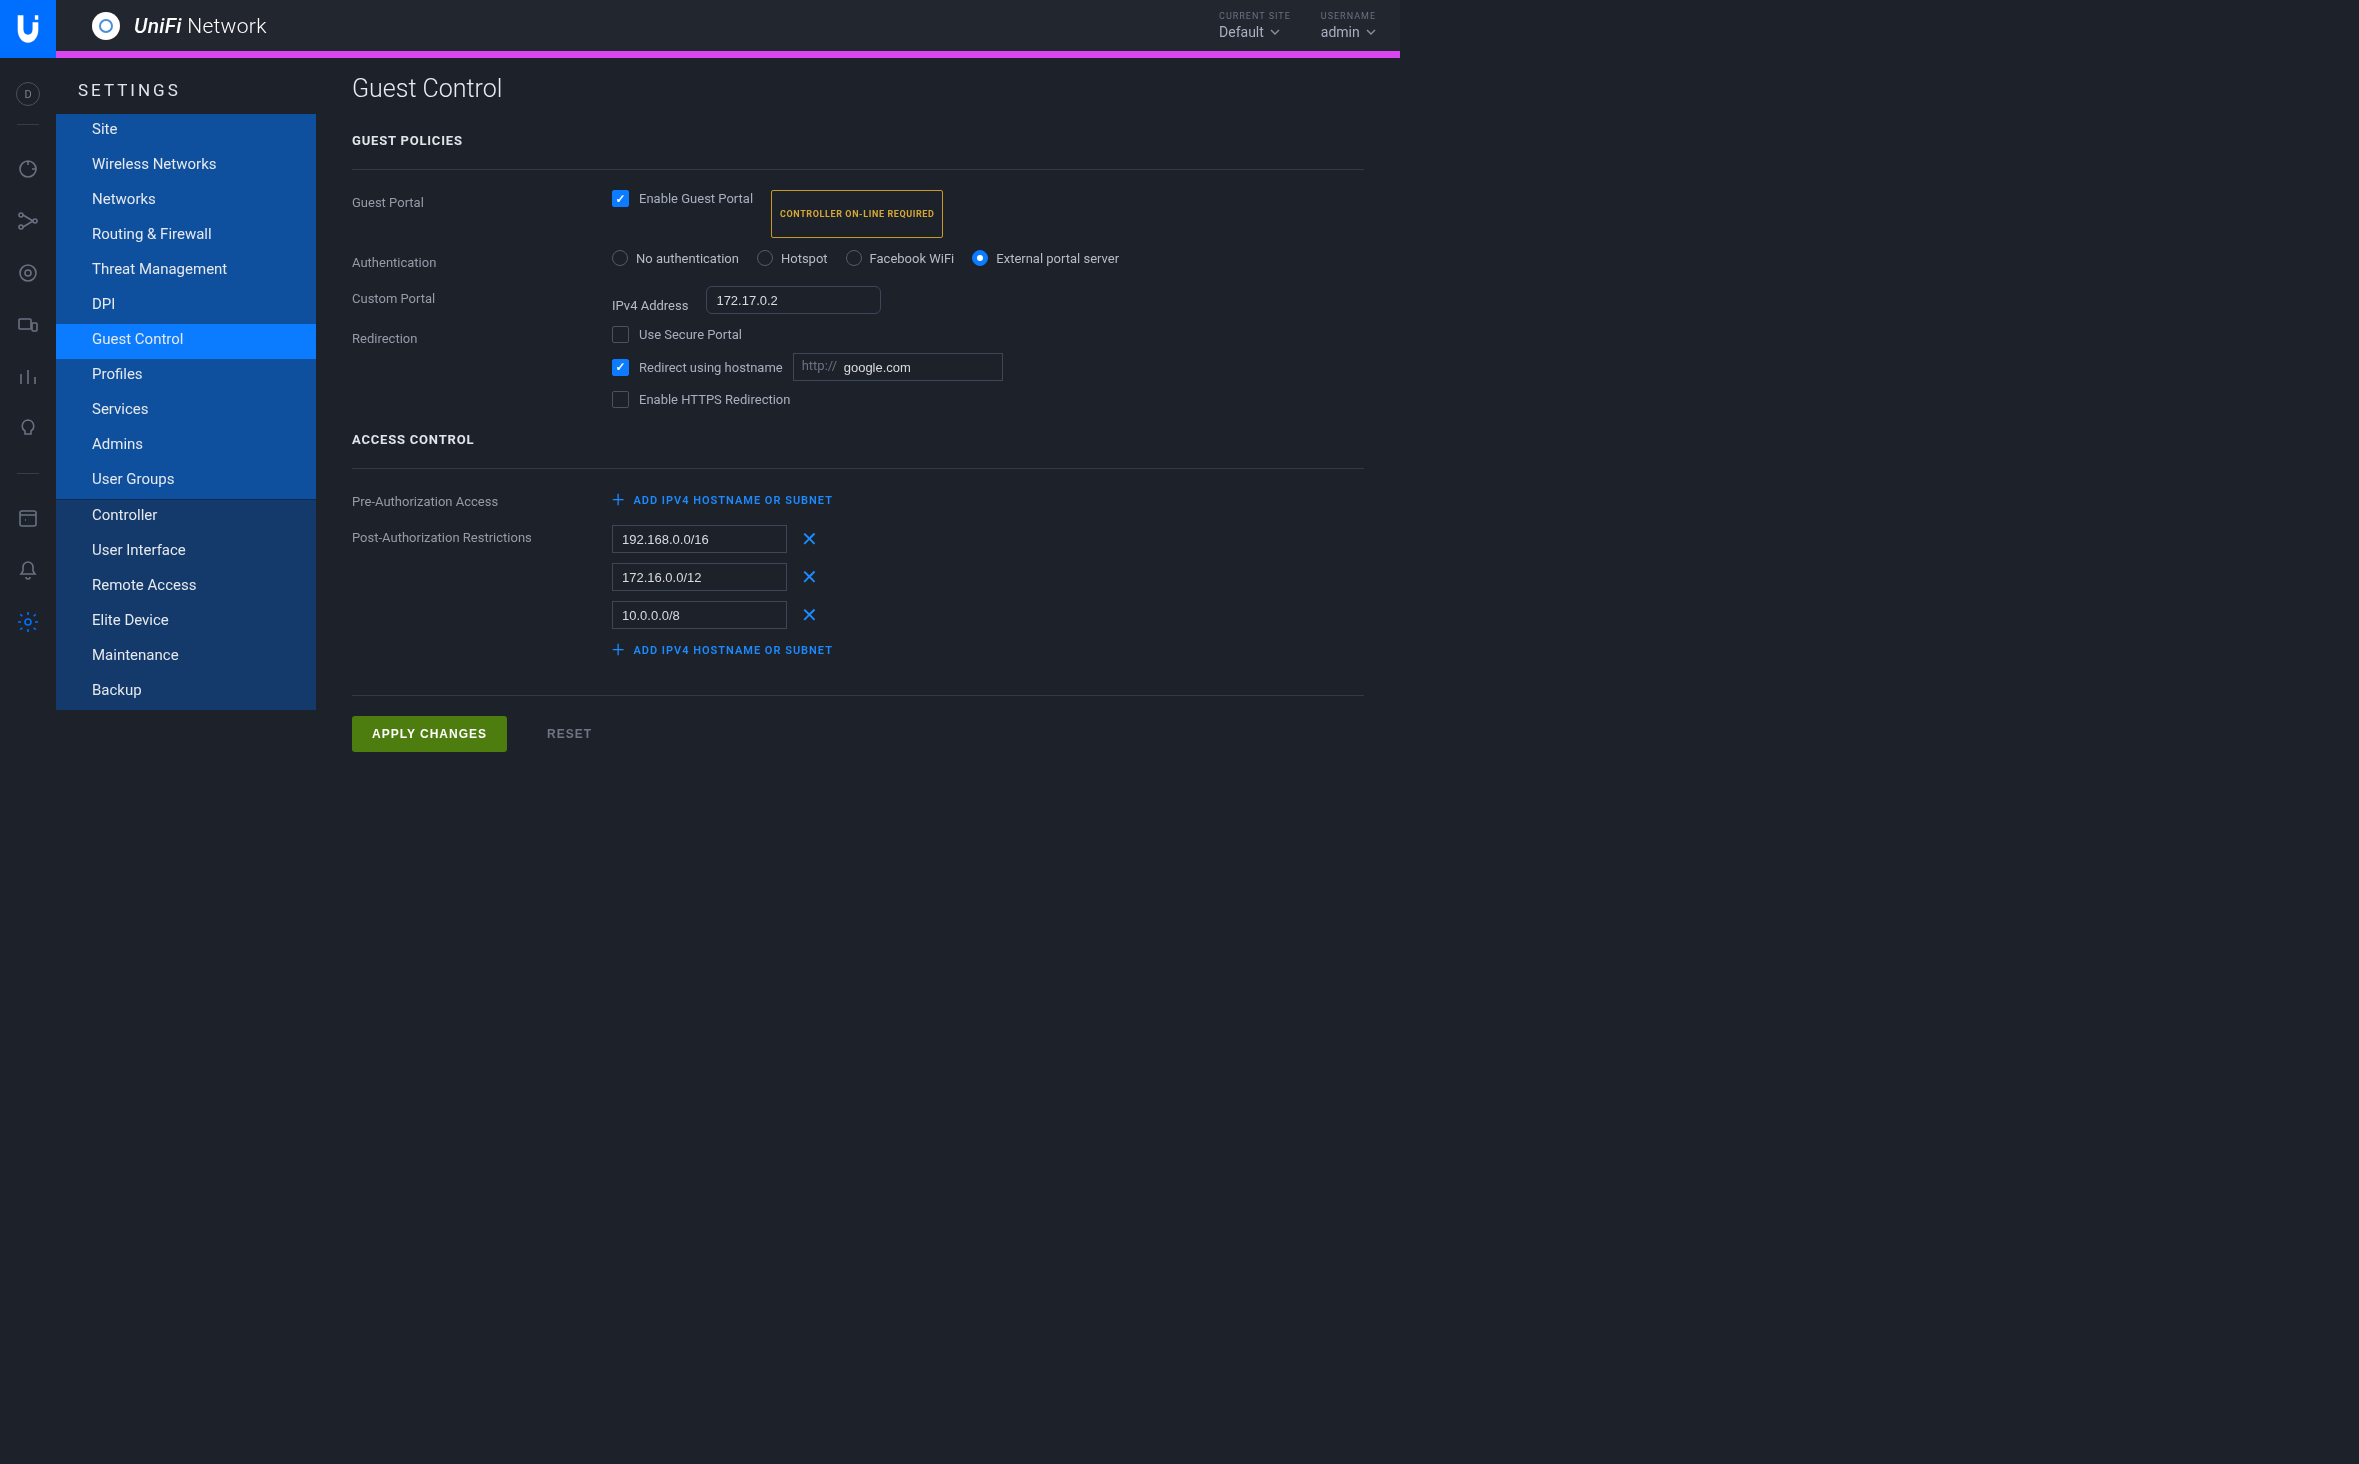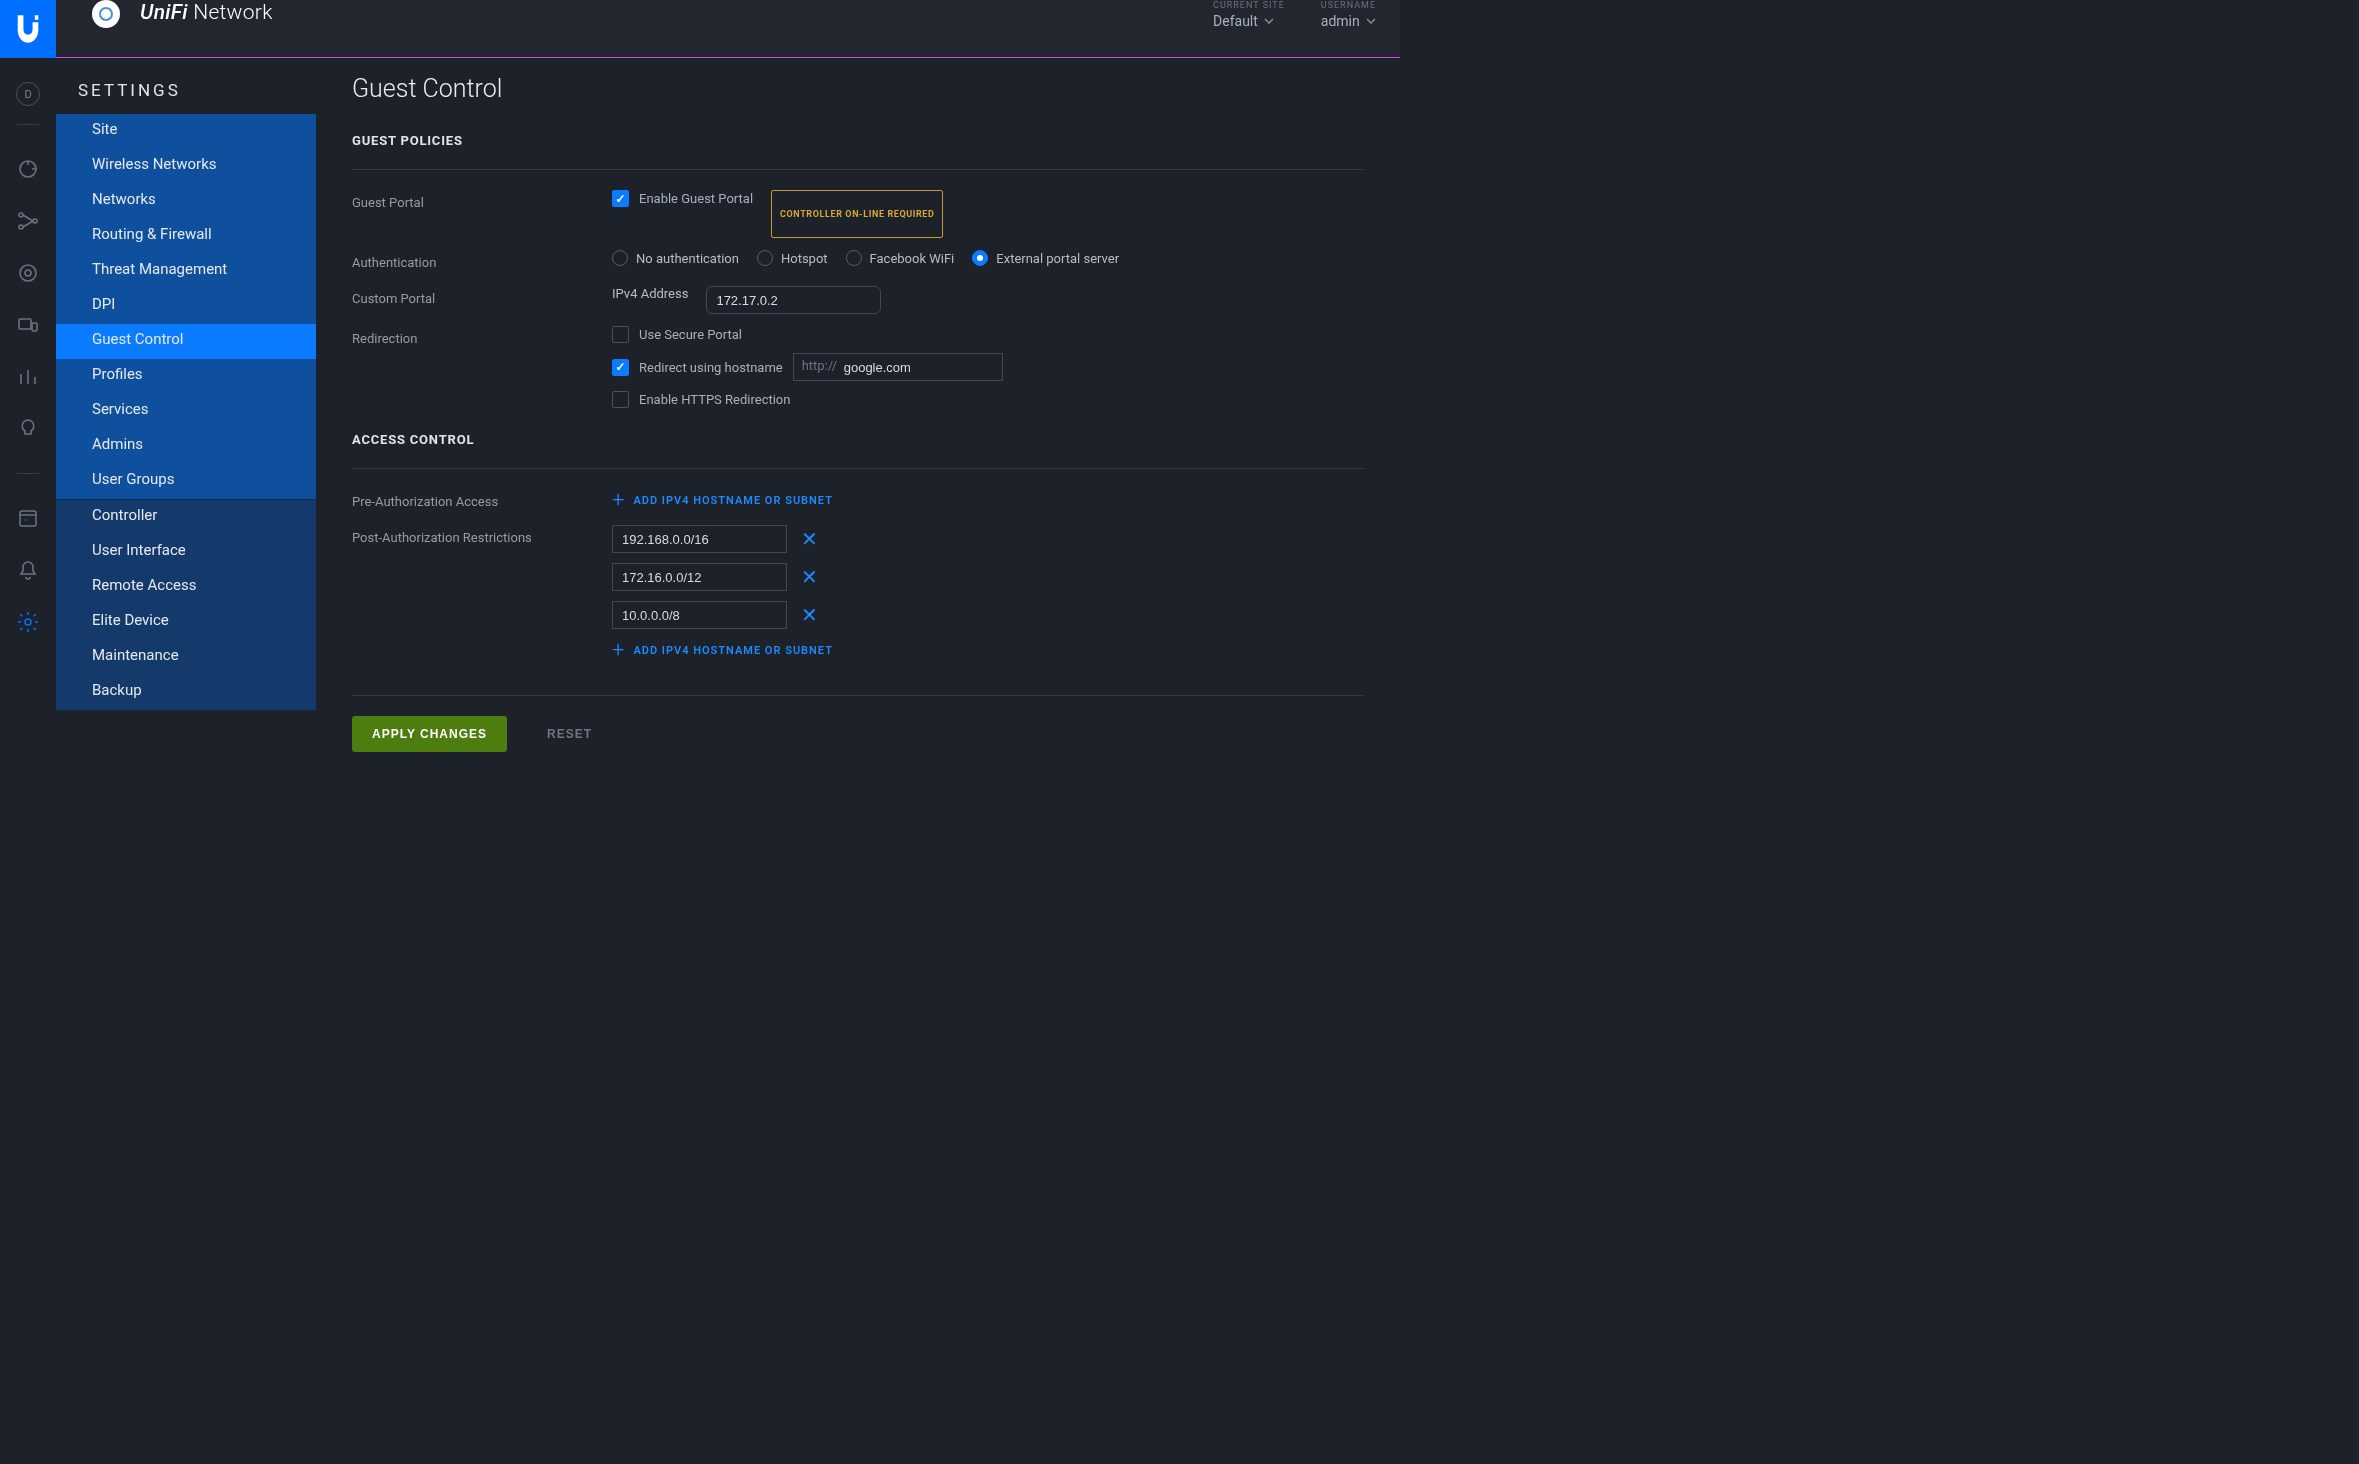--- a/index.html
+++ b/index.html
@@ -40,23 +40,22 @@
   color: #6a7182; display: flex; align-items: center; justify-content: center;
   cursor: pointer;
 }
 .rail-icon.active { color: #006fff; }
 .rail-icon svg { stroke: currentColor; fill: none; stroke-width: 1.6; }
 
 
 .main { flex: 1; display: flex; flex-direction: column; }
 .header {
   height: 58px; background: #22262f;
-  display: flex; align-items: flex-start; padding: 0 24px 0 36px;
-  border-bottom: 1px solid #d946ef;
-  gap: 6px;
+  display: flex; align-items: center; padding: 0 24px 0 36px;
+  border-bottom: 7px solid #d946ef;
 }
 .header .ring {
   width: 28px; height: 28px; border-radius: 50%; background: #fff;
   display: flex; align-items: center; justify-content: center; margin-right: 14px;
 }
 .header .ring div { width: 14px; height: 14px; border-radius: 50%; border: 2px solid #4a90d9; }
 .header .brand { font-size: 21px; color: #fefefe; font-weight: 300; letter-spacing: .3px;}
 .header .brand b { font-weight: 500; font-style: italic;}
 .header .spacer { flex: 1; }
 .header .meta { text-align: left; margin-left: 30px; }
@@ -93,21 +92,21 @@
 .page { flex: 1; padding: 16px 36px 30px 36px; overflow: auto; }
 .page h1 { font-size: 25px; font-weight: 300; color: #e8ebf0; margin-bottom: 30px; }
 .section-title {
   font-size: 13px; font-weight: 700; letter-spacing: .8px;
   color: #e1e4e9; padding-bottom: 21px; border-bottom: 1px solid #34394a;
   margin-bottom: 14px;
 }
 .row { display: flex; align-items: flex-start; padding: 6px 0; min-height: 36px; }
 .row .label { width: 260px; font-size: 13px; color: #959ba9; padding-top: 5px; }
 .row .field { flex: 1; display: flex; flex-wrap: wrap; align-items: flex-start; gap: 10px 18px; }
-.sublabel { font-size: 13px; color: #b8bcc7; }
+.sublabel { font-size: 13px; color: #b8bcc7; margin-top: 12px; }
 
 
 .chk {
   width: 17px; height: 17px; border: 1px solid #4a5160; border-radius: 2px;
   display: inline-flex; align-items: center; justify-content: center; cursor: pointer; flex-shrink:0;
 }
 .chk.checked { background: #0b7bff; border-color: #0b7bff; }
 .chk.checked::after { content: '✓'; color: #fff; font-size: 12px; line-height: 1; font-weight: bold;}
 .chk-row { display: flex; align-items: center; gap: 10px; font-size: 13px; color: #a8afc0; }
 

